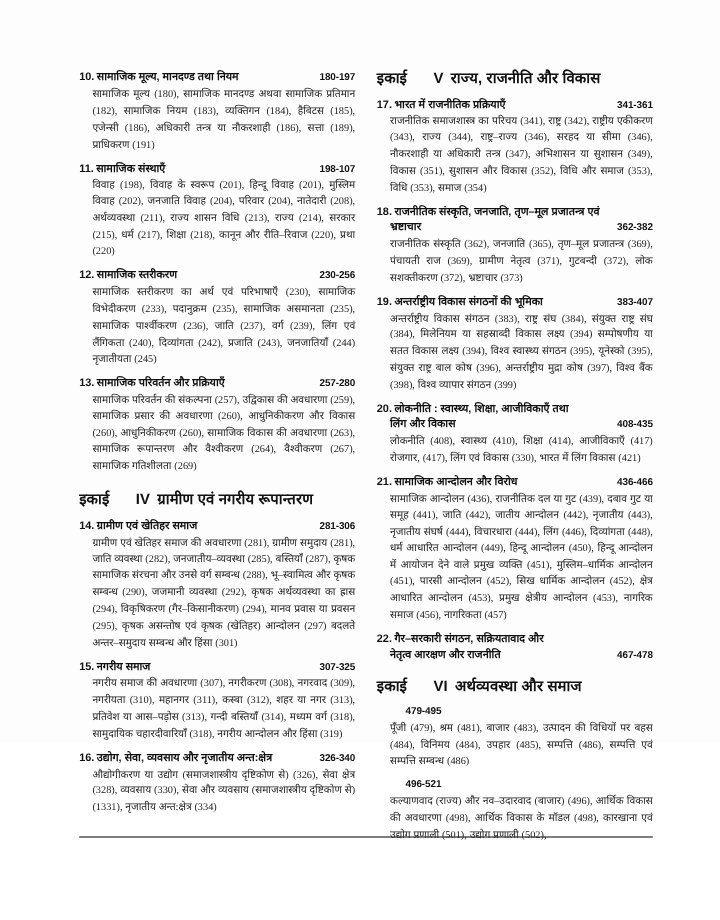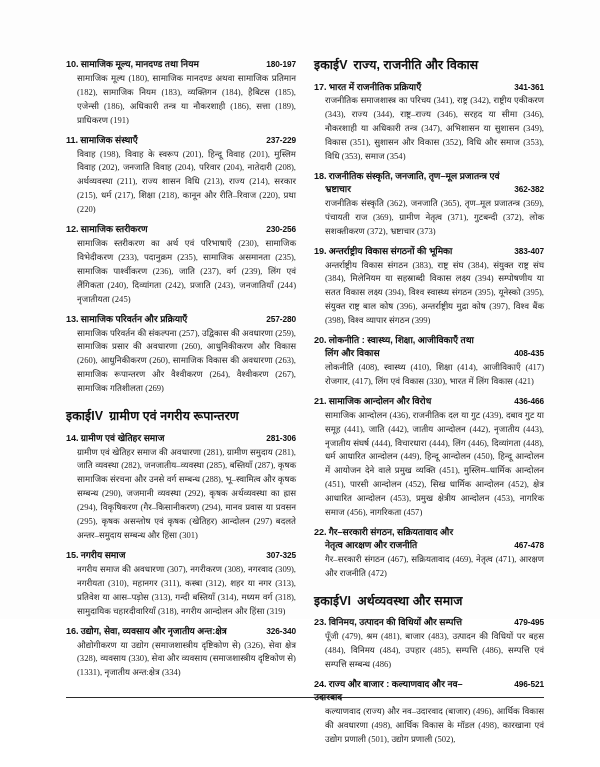--- a/index.html
+++ b/index.html
@@ -46,21 +46,21 @@
   
   .unit-heading {
     font-family: "Liberation Sans", "DejaVu Sans", sans-serif;
     font-weight: bold;
     font-size: 12.4px;
     line-height: 1.25;
     color: #111111;
     margin: 13px 0 7px 0;
     letter-spacing: 0.1px;
   }
-  .unit-heading .unit-word { margin-right: 0; }
+  .unit-heading .unit-word { margin-right: 22px; }
   .unit-heading .unit-roman { margin-right: 6px; }
 
   
   .entry {
     margin: 0 0 6px 0;
   }
   .entry-title-row {
     display: flex;
     flex-direction: row;
     align-items: baseline;
@@ -133,21 +133,21 @@
         <div class="entry-title-row">
           <div class="entry-title"><span class="num">10.</span><span>सामाजिक मूल्य, मानदण्ड तथा नियम</span></div>
           <div class="entry-pages">180-197</div>
         </div>
         <div class="entry-detail">सामाजिक मूल्य (180), सामाजिक मानदण्ड अथवा सामाजिक प्रतिमान (182), सामाजिक नियम (183), व्यक्तिगन (184), हैबिटस (185), एजेन्सी (186), अधिकारी तन्त्र या नौकरशाही (186), सत्ता (189), प्राधिकरण (191)</div>
       </div>
 
       <div class="entry">
         <div class="entry-title-row">
           <div class="entry-title"><span class="num">11.</span><span>सामाजिक संस्थाएँ</span></div>
-          <div class="entry-pages">237-229</div>
+          <div class="entry-pages">198-107</div>
         </div>
         <div class="entry-detail">विवाह (198), विवाह के स्वरूप (201), हिन्दू विवाह (201), मुस्लिम विवाह (202), जनजाति विवाह (204), परिवार (204), नातेदारी (208), अर्थव्यवस्था (211), राज्य शासन विधि (213), राज्य (214), सरकार (215), धर्म (217), शिक्षा (218), कानून और रीति–रिवाज (220), प्रथा (220)</div>
       </div>
 
       <div class="entry">
         <div class="entry-title-row">
           <div class="entry-title"><span class="num">12.</span><span>सामाजिक स्तरीकरण</span></div>
           <div class="entry-pages">230-256</div>
         </div>
         <div class="entry-detail">सामाजिक स्तरीकरण का अर्थ एवं परिभाषाएँ (230), सामाजिक विभेदीकरण (233), पदानुक्रम (235), सामाजिक असमानता (235), सामाजिक पार्श्वीकरण (236), जाति (237), वर्ग (239), लिंग एवं लैंगिकता (240), दिव्यांगता (242), प्रजाति (243), जनजातियाँ (244) नृजातीयता (245)</div>
@@ -244,38 +244,35 @@
       </div>
 
       <div class="entry">
         <div class="entry-title-row wrapped">
           <div class="entry-title"><span class="num">22.</span><span>गैर–सरकारी संगठन, सक्रियतावाद और</span></div>
           <div class="second-line">
             <span>नेतृत्व आरक्षण और राजनीति</span>
             <span class="entry-pages">467-478</span>
           </div>
         </div>
-        <div class="entry-detail">गैर–सरकारी संगठन (467), सक्रियतावाद (469), नेतृत्व (471), आरक्षण और राजनीति (472)</div>
       </div>
 
       <div class="unit-heading">
         <span class="unit-word">इकाई</span><span class="unit-roman">VI</span><span>अर्थव्यवस्था और समाज</span>
       </div>
 
       <div class="entry">
         <div class="entry-title-row">
-          <div class="entry-title"><span class="num">23.</span><span>विनिमय, उत्पादन की विधियों और सम्पत्ति</span></div>
           <div class="entry-pages">479-495</div>
         </div>
         <div class="entry-detail">पूँजी (479), श्रम (481), बाजार (483), उत्पादन की विधियों पर बहस (484), विनिमय (484), उपहार (485), सम्पत्ति (486), सम्पत्ति एवं सम्पत्ति सम्बन्ध (486)</div>
       </div>
 
       <div class="entry">
         <div class="entry-title-row">
-          <div class="entry-title"><span class="num">24.</span><span>राज्य और बाजार : कल्याणवाद और नव–उदारवाद</span></div>
           <div class="entry-pages">496-521</div>
         </div>
         <div class="entry-detail">कल्याणवाद (राज्य) और नव–उदारवाद (बाजार) (496), आर्थिक विकास की अवधारणा (498), आर्थिक विकास के मॉडल (498), कारखाना एवं उद्योग प्रणाली (501), उद्योग प्रणाली (502),</div>
       </div>
 
     </div>
 
   </div>
 
   <div class="rule-bottom"></div>

